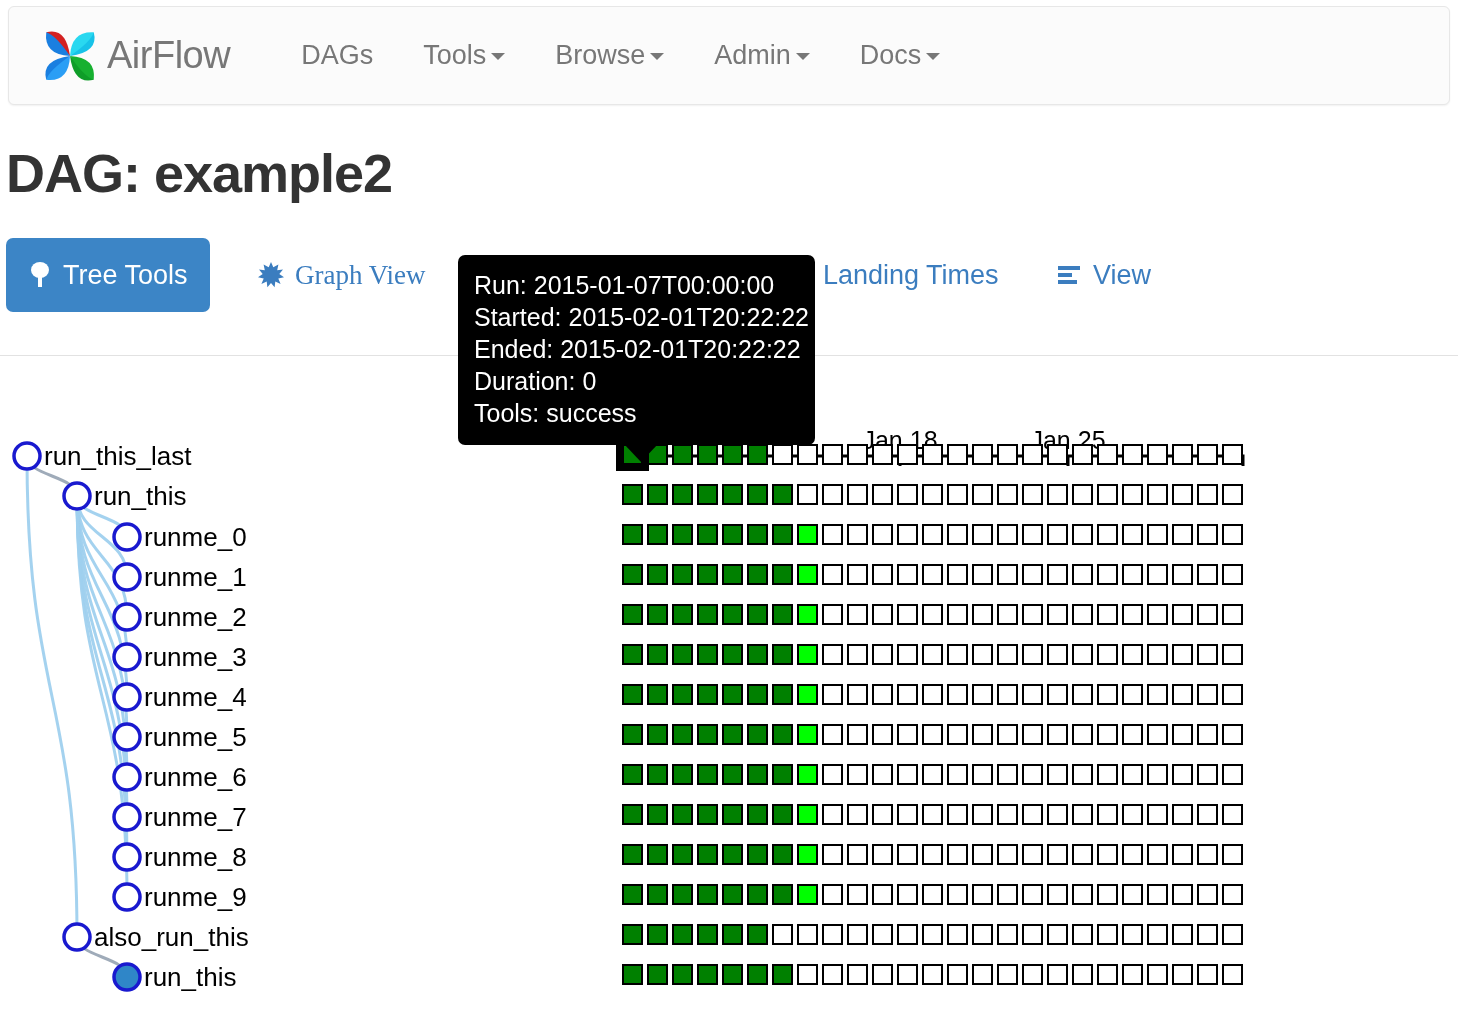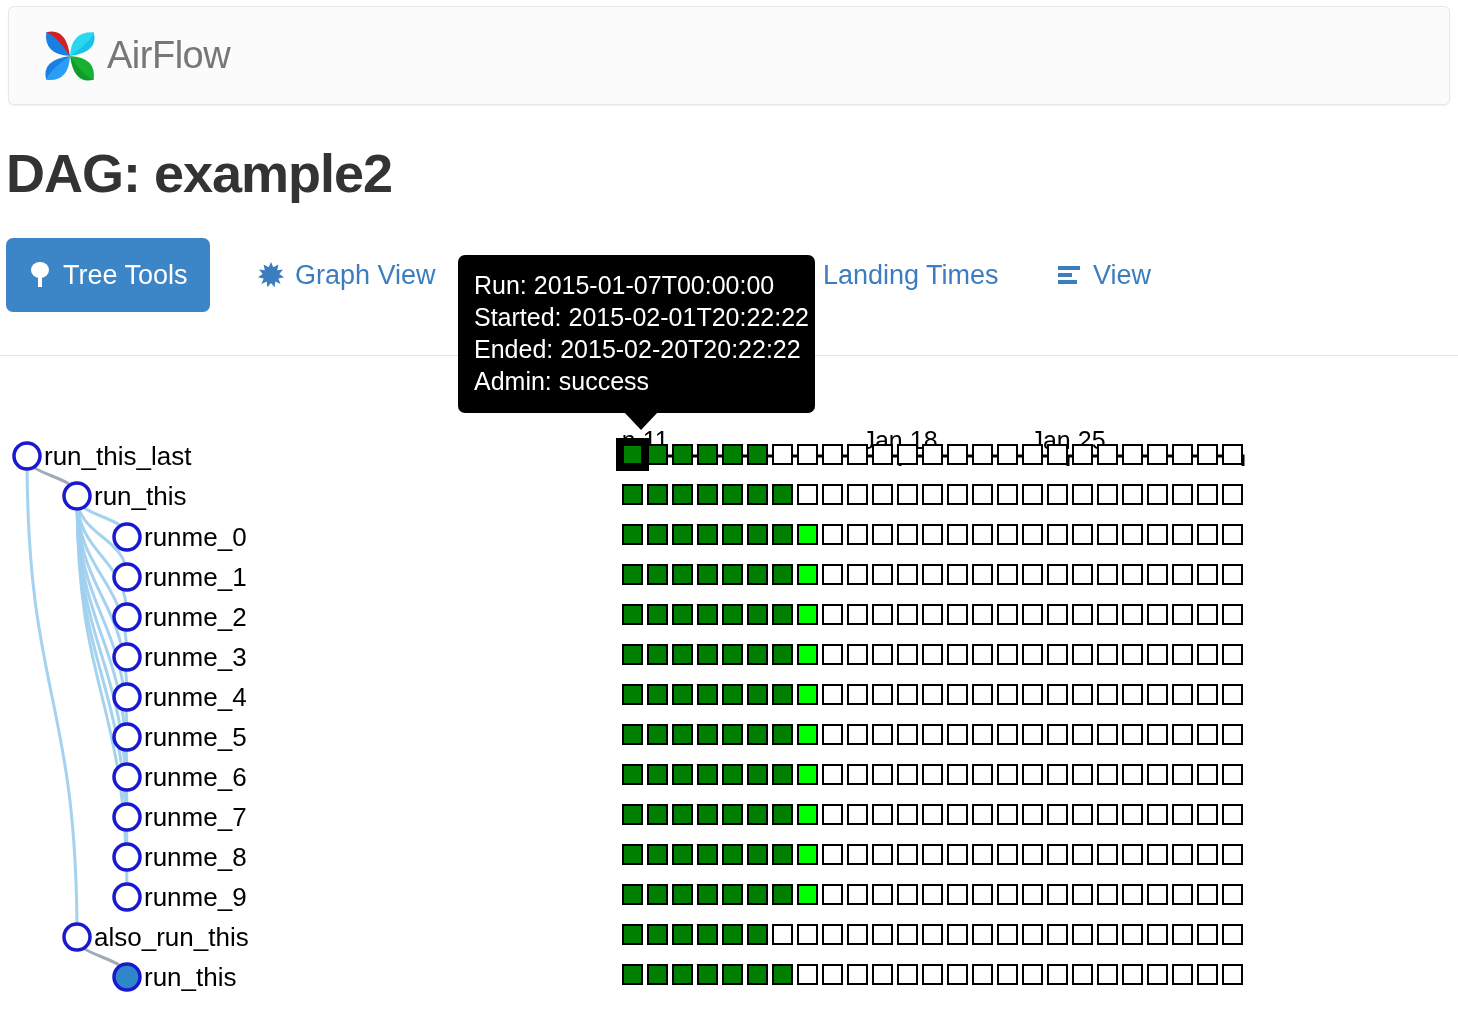--- a/index.html
+++ b/index.html
@@ -216,37 +216,44 @@
         <path d="M50 50 L86 14 Q94 44 50 50 Z" fill="#17c2e8"></path>
         <path d="M50 50 Q82 28 86 14 Q52 12 50 50 Z" fill="#29d8f0"></path>
         <path d="M50 50 L86 86 Q56 94 50 50 Z" fill="#0f9d28"></path>
         <path d="M50 50 Q72 82 86 86 Q90 52 50 50 Z" fill="#17b030"></path>
         <path d="M50 50 L14 86 Q6 56 50 50 Z" fill="#1a7fe0"></path>
         <path d="M50 50 Q18 72 14 86 Q48 90 50 50 Z" fill="#2a9ef5"></path>
       </svg>
     </span>
     <span class="brand-text">AirFlow</span>
   </a>
+  <div class="nav-links">
+    <a class="nav-item"><span>DAGs</span></a>
+    <a class="nav-item"><span>Tools</span><span class="caret"></span></a>
+    <a class="nav-item"><span>Browse</span><span class="caret"></span></a>
+    <a class="nav-item"><span>Admin</span><span class="caret"></span></a>
+    <a class="nav-item"><span>Docs</span><span class="caret"></span></a>
+  </div>
 </div>
 
 <div class="page-title">DAG: example2</div>
 
 <div class="tabs">
 
   <div class="tab active" style="left:6px;top:0px;">
     <span class="tab-icon">
       <svg width="24" height="28" viewBox="0 0 24 28">
           <ellipse cx="12" cy="9" rx="9" ry="8" fill="#ffffff"></ellipse>
           <rect x="10" y="13" width="4" height="13" fill="#ffffff"></rect>
         </svg>
     </span>
     <span>Tree Tools</span>
   </div>
 
-  <div class="tab" style="left:258px;top:0px;">
+  <div class="tab" style="left:258px;top:0px;font-family:Liberation Serif, serif;">
     <span class="tab-icon">
       <svg width="26" height="26" viewBox="0 0 26 26">
           <polygon fill="#3b7dbf" points="13,0 15.3,5.3 20.4,2.6 19.2,8.3 25,7.6 21.3,12 26,15.3 20.3,16.6 22.6,22 17.3,19.6 16.6,25.3 13,21 9.4,25.3 8.7,19.6 3.4,22 5.7,16.6 0,15.3 4.7,12 1,7.6 6.8,8.3 5.6,2.6 10.7,5.3"></polygon>
         </svg>
     </span>
     <span>Graph View</span>
   </div>
 
   <div class="tab" style="left:513px;top:0px;">
     <span class="tab-icon">
@@ -745,16 +752,17 @@
         <div class="cell" style="left: 550px;"></div>
         <div class="cell" style="left: 575px;"></div>
         <div class="cell" style="left: 600px;"></div>
       </div>
     </div>
 </div>
 
 <div class="tooltip">
   <div class="ttline">Run: 2015-01-07T00:00:00</div>
   <div class="ttline">Started: 2015-02-01T20:22:22</div>
-  <div class="ttline">Ended: 2015-02-20T20:22:22</div>
-  <div class="ttline">Admin: success</div>
+  <div class="ttline">Ended: 2015-02-01T20:22:22</div>
+  <div class="ttline">Duration: 0</div>
+  <div class="ttline">Tools: success</div>
   <div class="tooltip-arrow"></div>
 </div>
 
 </body></html>

